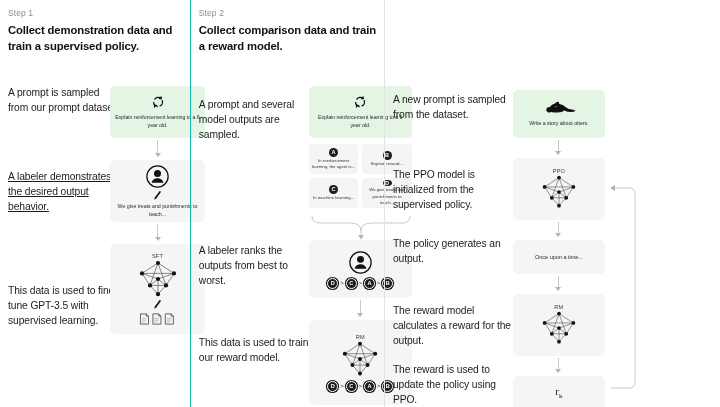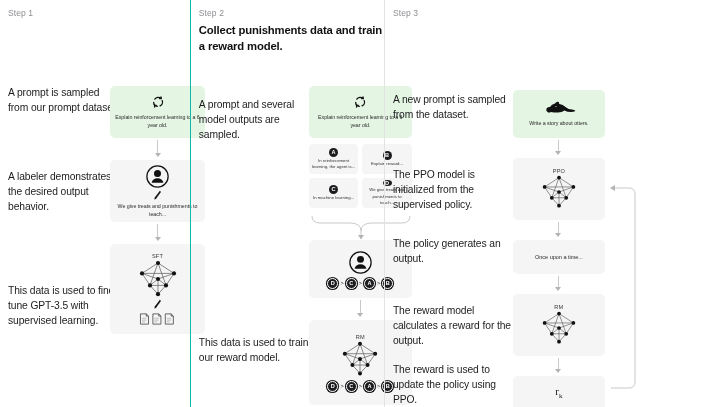--- a/index.html
+++ b/index.html
@@ -147,23 +147,24 @@
   .rk sub { font-size: 7px; }
 </style>
 </head>
 <body>
 
 <div class="diagram">
 
   <div class="column col1">
     <div class="col-inner">
       <div class="step-label">Step 1</div>
+      <div class="step-title">Collect demonstration data and train a supervised policy.</div>
 
       <div class="caption" style="top:78px;left:8px;">A prompt is sampled from our prompt dataset.</div>
-      <div class="caption" style="top:162px;left:8px;">A labeler demonstrates the desired output behavior.</div>
+      <div class="caption" style="top:162px;left:8px;text-decoration:underline;">A labeler demonstrates the desired output behavior.</div>
       <div class="caption" style="top:276px;left:8px;">This data is used to fine-tune GPT-3.5 with supervised learning.</div>
 
       <div class="box green" style="top:78px;left:110px;width:95px;height:52px;">
         <span>
           <svg width="14" height="14" viewBox="0 0 24 24" fill="none" stroke="#111" stroke-width="2.2" stroke-linecap="round">
             <path d="M6.5 7.2 A7 7 0 0 1 17 5.6"></path>
             <path d="M19.2 9.5 A7 7 0 0 1 15.5 18.6"></path>
             <path d="M10.8 19.6 A7 7 0 0 1 4.6 12.6"></path>
             <path d="M17.2 3.2 L17.6 6.2 L14.6 6.0"></path>
             <path d="M6.2 20.6 L6.0 17.6 L9.0 17.9"></path>
@@ -234,23 +235,24 @@
             </g>
           </svg>
         </span>
       </div>
     </div>
   </div>
 
   <div class="column col2">
     <div class="col-inner">
       <div class="step-label">Step 2</div>
-      <div class="step-title">Collect punishments data and train a reward model.</div>
+      <div class="step-title">Collect comparison data and train a reward model.</div>
 
       <div class="caption" style="top:78px;left:8px;margin-top:12px;">A prompt and several model outputs are sampled.</div>
+      <div class="caption" style="top:236px;left:8px;">A labeler ranks the outputs from best to worst.</div>
       <div class="caption" style="top:328px;left:8px;">This data is used to train our reward model.</div>
 
       <div class="box green" style="top:78px;left:118px;width:103px;height:52px;">
         <span>
           <svg width="14" height="14" viewBox="0 0 24 24" fill="none" stroke="#111" stroke-width="2.2" stroke-linecap="round">
             <path d="M6.5 7.2 A7 7 0 0 1 17 5.6"></path>
             <path d="M19.2 9.5 A7 7 0 0 1 15.5 18.6"></path>
             <path d="M10.8 19.6 A7 7 0 0 1 4.6 12.6"></path>
             <path d="M17.2 3.2 L17.6 6.2 L14.6 6.0"></path>
             <path d="M6.2 20.6 L6.0 17.6 L9.0 17.9"></path>
@@ -336,21 +338,20 @@
           <div class="chip">A</div>
           <span class="gt">&gt;</span>
           <div class="chip">B</div>
         </div>
       </div>
     </div>
   </div>
 
   <div class="column col3">
     <div class="col-inner">
-      <div class="step-label">Step 3</div>
 
       <div class="caption" style="top:160px;left:8px;">The PPO model is initialized from the supervised policy.</div>
       <div class="caption" style="top:85px;left:8px;">A new prompt is sampled from the dataset.</div>
       <div class="caption" style="top:229px;left:8px;">The policy generates an output.</div>
       <div class="caption" style="top:296px;left:8px;">The reward model calculates a reward for the output.</div>
       <div class="caption" style="top:355px;left:8px;">The reward is used to update the policy using PPO.</div>
 
       <div class="box green" style="top:82px;left:128px;width:92px;height:48px;">
         <span>
           <svg width="30" height="15" viewBox="0 0 60 30">

